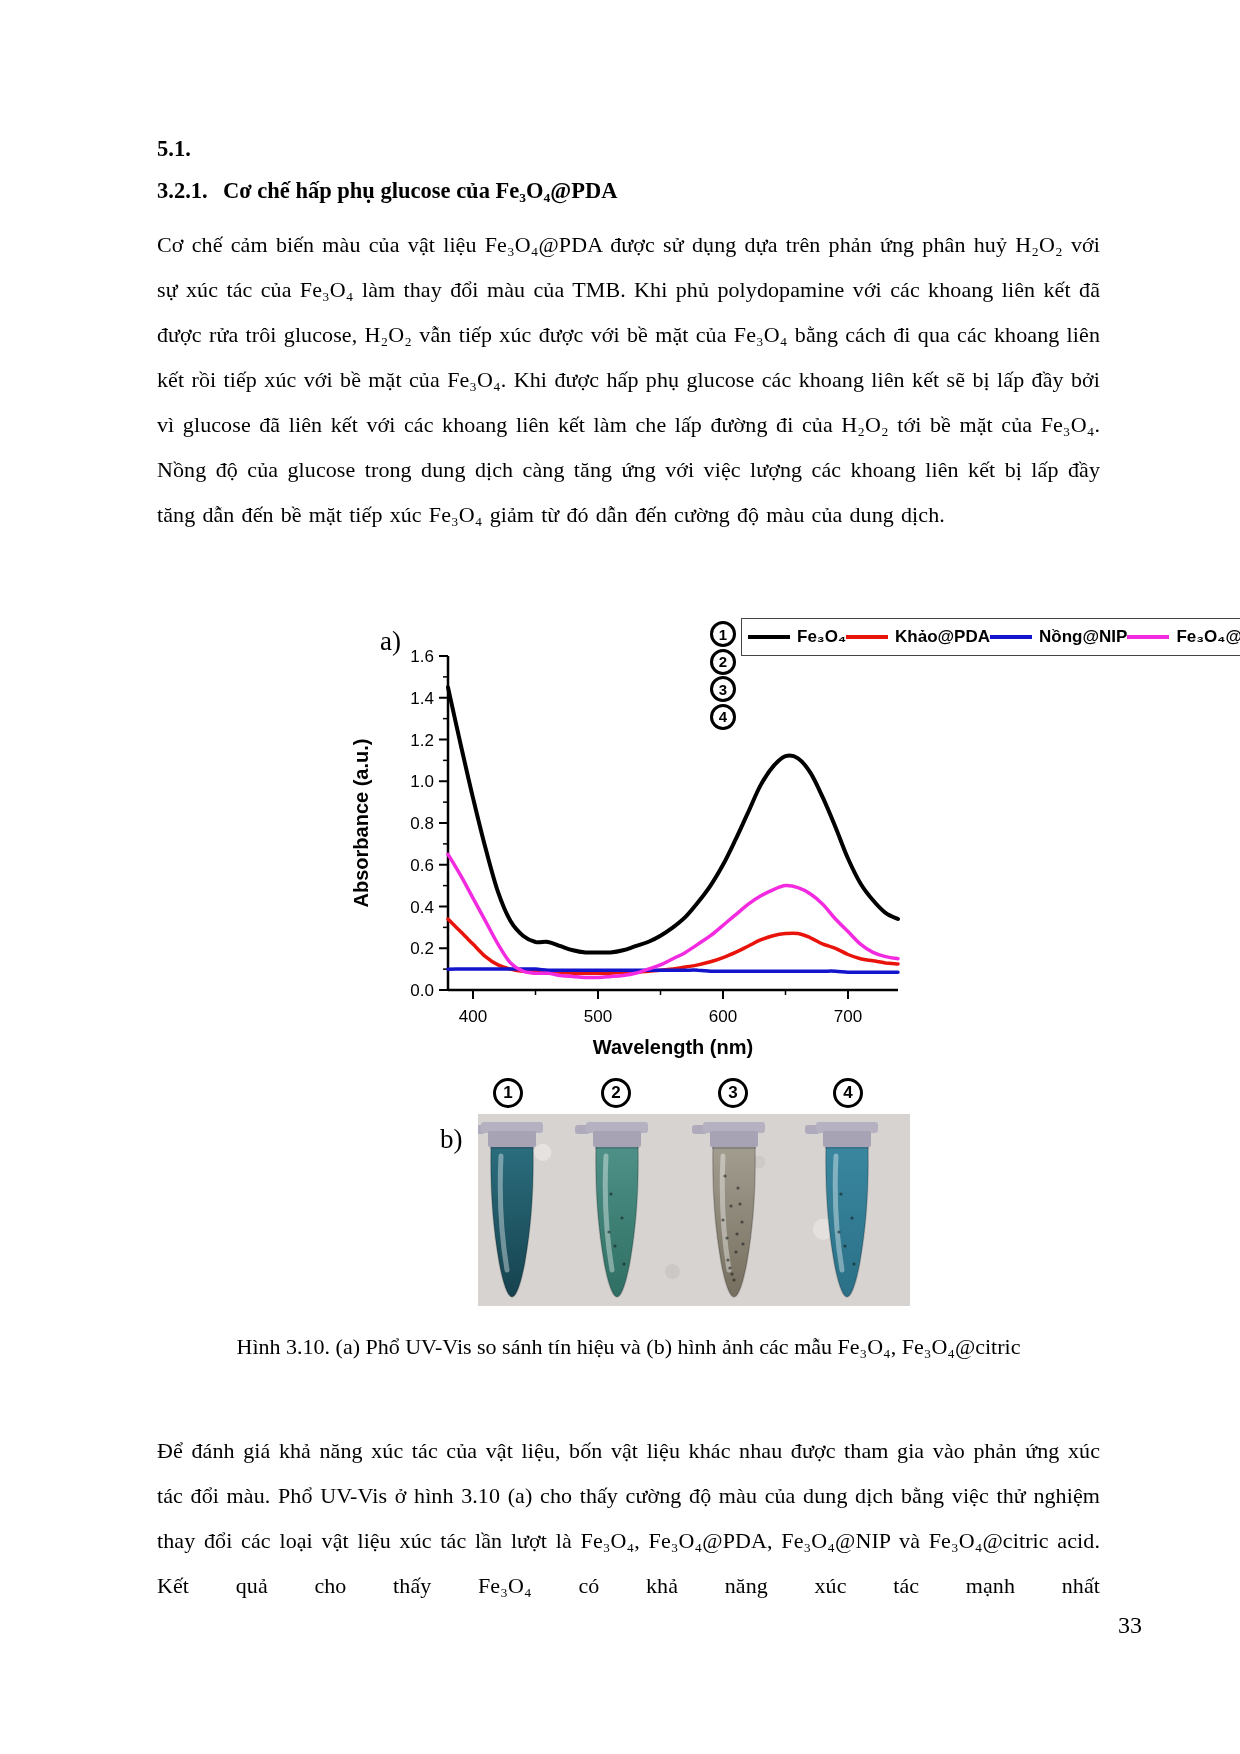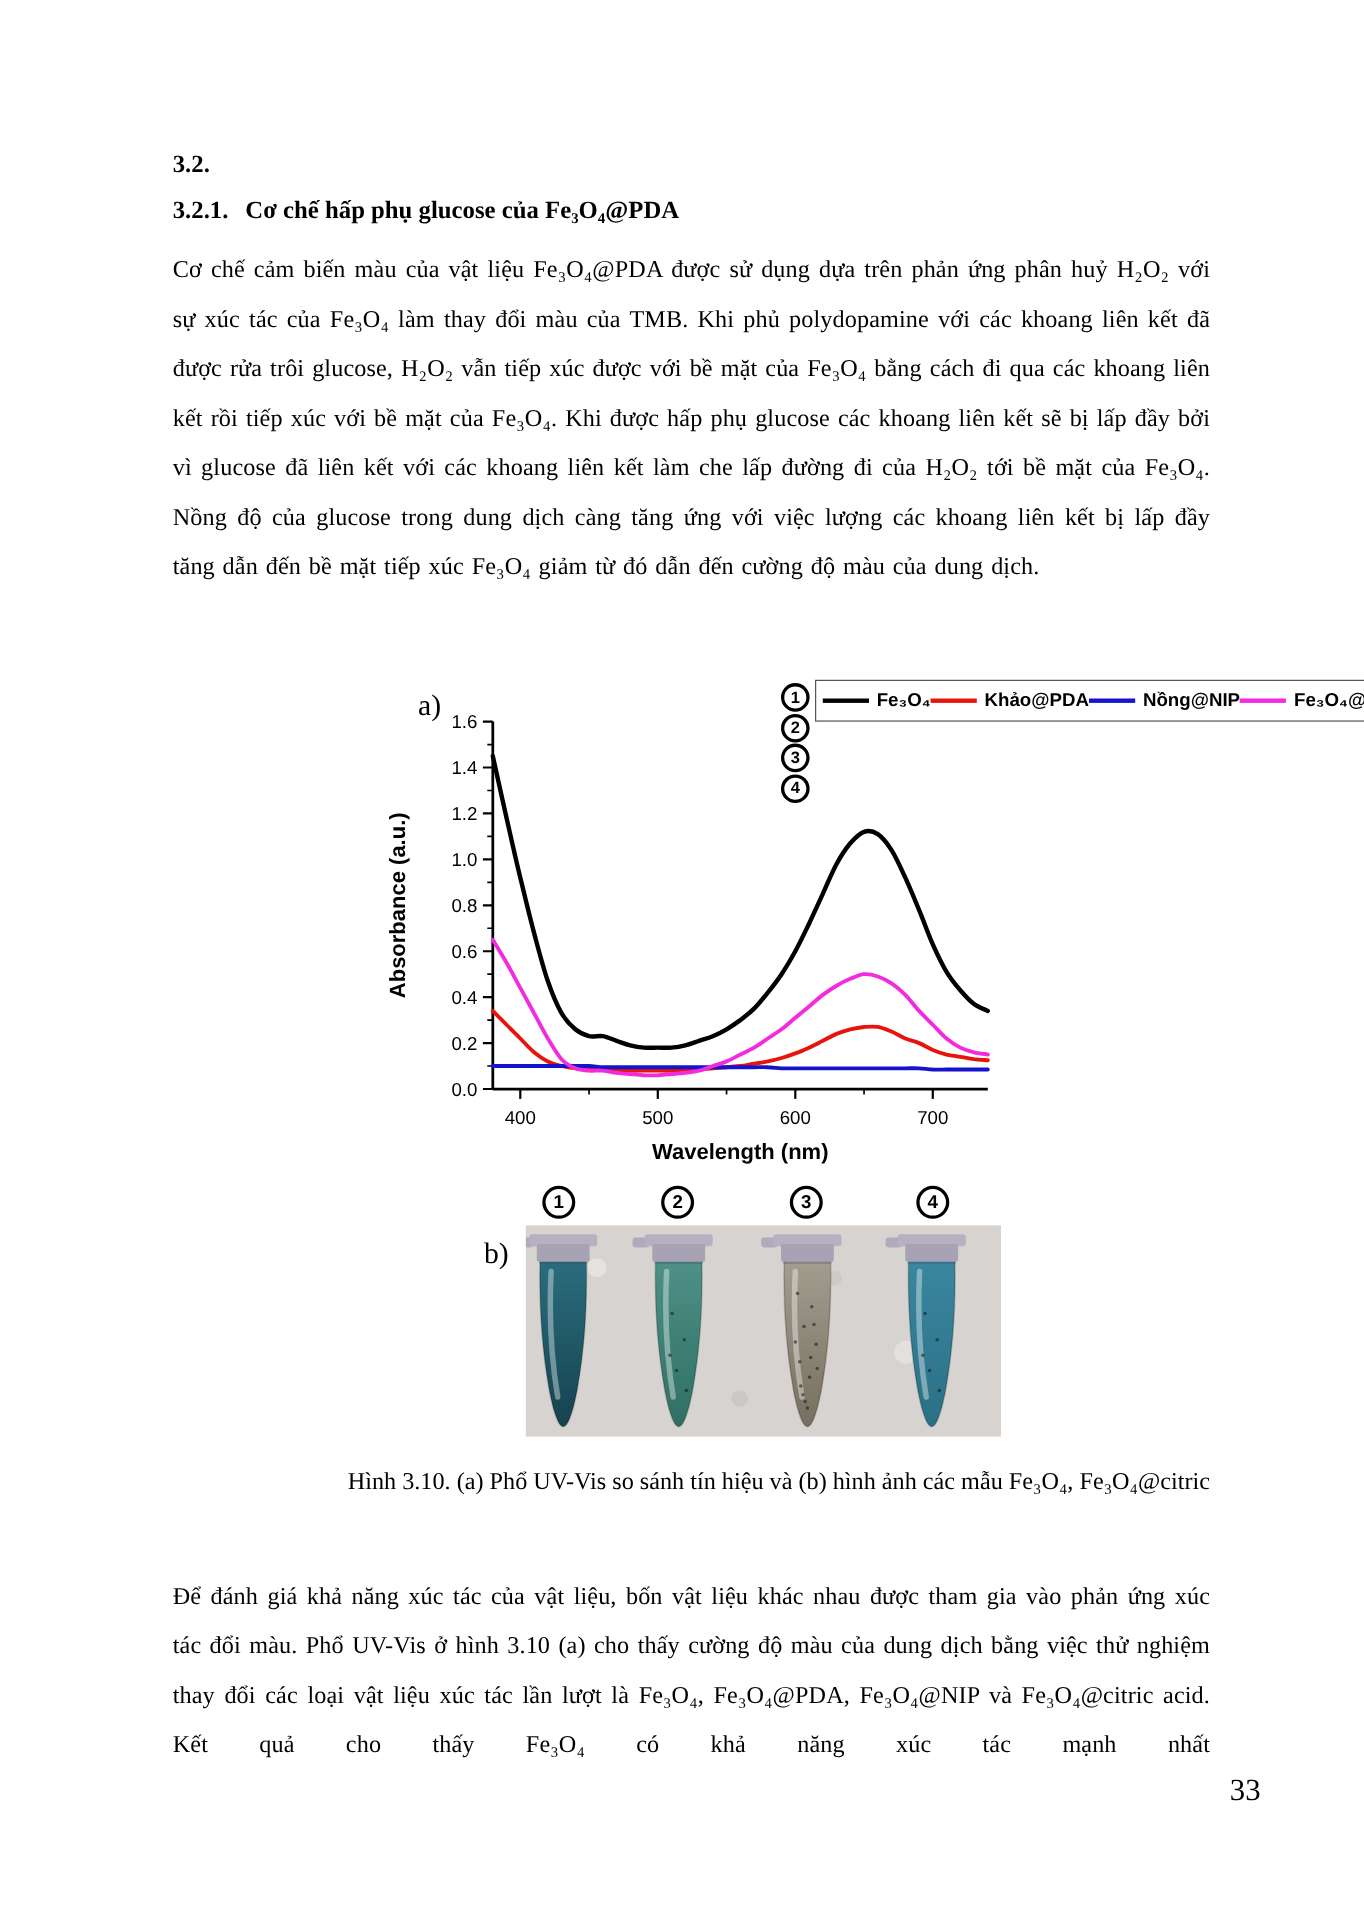--- a/index.html
+++ b/index.html
@@ -37,30 +37,30 @@
   .photo{position:absolute;left:38px;top:36px;width:432px;height:192px;background-color:#d7d3d0;
     background-image:
       radial-gradient(circle at 15% 20%, rgba(255,255,255,0.35) 0 8px, transparent 9px),
       radial-gradient(circle at 80% 60%, rgba(255,255,255,0.30) 0 10px, transparent 11px),
       radial-gradient(circle at 45% 82%, rgba(188,183,180,0.40) 0 7px, transparent 8px),
       radial-gradient(circle at 30% 55%, rgba(255,255,255,0.25) 0 9px, transparent 10px),
       radial-gradient(circle at 65% 25%, rgba(188,183,180,0.35) 0 6px, transparent 7px);
     overflow:hidden}
   .tube-num{position:absolute;top:0;width:30px;height:30px;border:3.5px solid #000;border-radius:50%;background:#fff;display:flex;align-items:center;justify-content:center;font:bold 17px "Liberation Sans","DejaVu Sans",sans-serif}
 
-  .caption{position:absolute;left:157px;top:1322px;width:943px;text-align:right;font-size:22px;line-height:50px}
-  .page-number{position:absolute;left:1118px;top:1612px;font-size:28px}
+  .caption{position:absolute;left:157px;top:1322px;width:943px;text-align:center;font-size:22px;line-height:50px}
+  .page-number{position:absolute;left:1118px;top:1612px;font-size:24px}
 </style>
 </head>
 <body>
 
 <div class="page">
 
   <div class="heading h1">
-    <span class="hnum">3.2.</span>
+    <span class="hnum">5.1.</span>
   </div>
 
   <div class="heading h2">
     <span class="hnum">3.2.1.</span>
     <span>Cơ chế hấp phụ glucose của Fe₃O₄@PDA</span>
   </div>
 
   <p class="para p1">Cơ chế cảm biến màu của vật liệu Fe₃O₄@PDA được sử dụng dựa trên phản ứng phân huỷ H₂O₂ với sự xúc tác của Fe₃O₄ làm thay đổi màu của TMB. Khi phủ polydopamine với các khoang liên kết  đã được rửa trôi glucose, H₂O₂ vẫn tiếp xúc được với bề mặt của Fe₃O₄ bằng cách đi qua các khoang liên kết  rồi tiếp xúc với bề mặt của Fe₃O₄. Khi được hấp phụ glucose các khoang liên kết  sẽ bị lấp đầy bởi vì glucose đã liên kết với các khoang liên kết làm che lấp đường đi của H₂O₂ tới bề mặt của Fe₃O₄. Nồng độ của glucose trong dung dịch càng tăng ứng với việc lượng các khoang liên kết  bị lấp đầy tăng dẫn đến bề mặt tiếp xúc Fe₃O₄ giảm từ đó dẫn đến cường độ màu của dung dịch.</p>
 
   <div class="chart-wrap">

